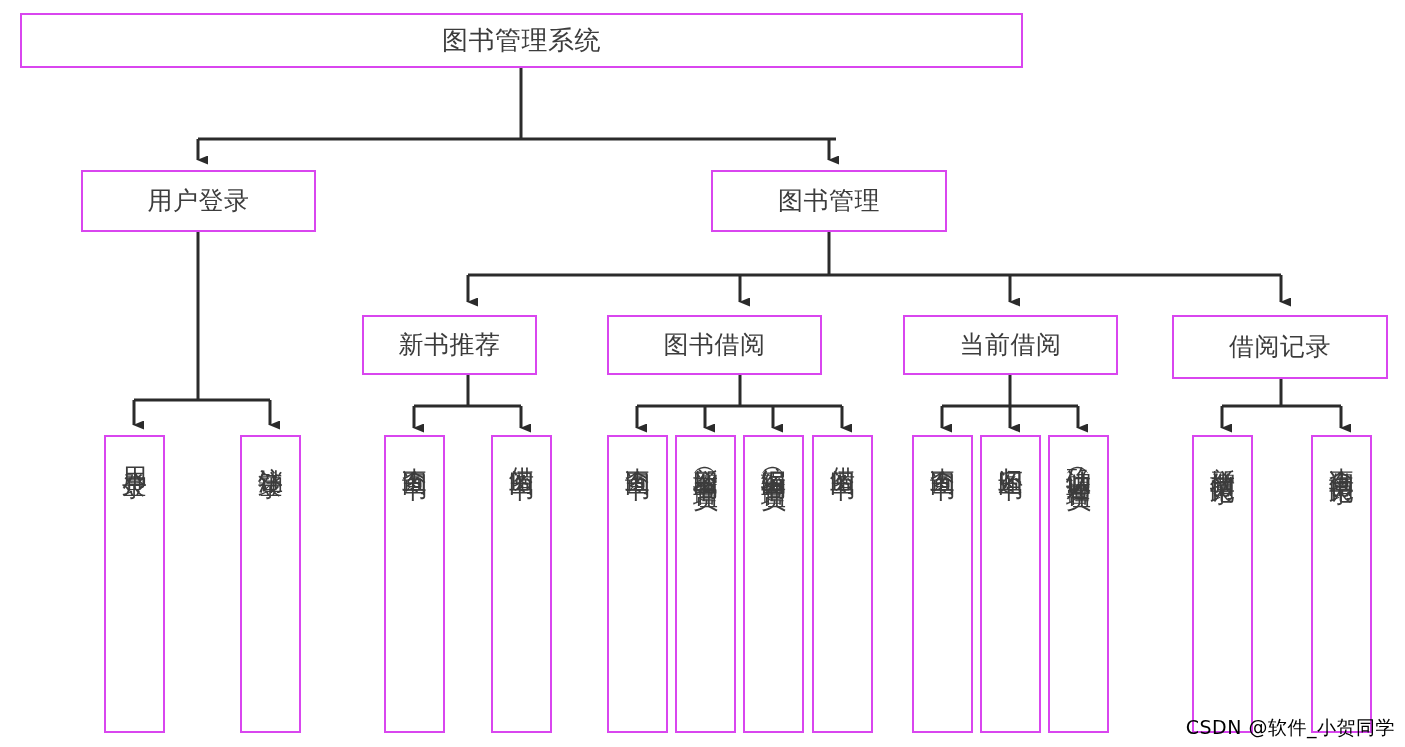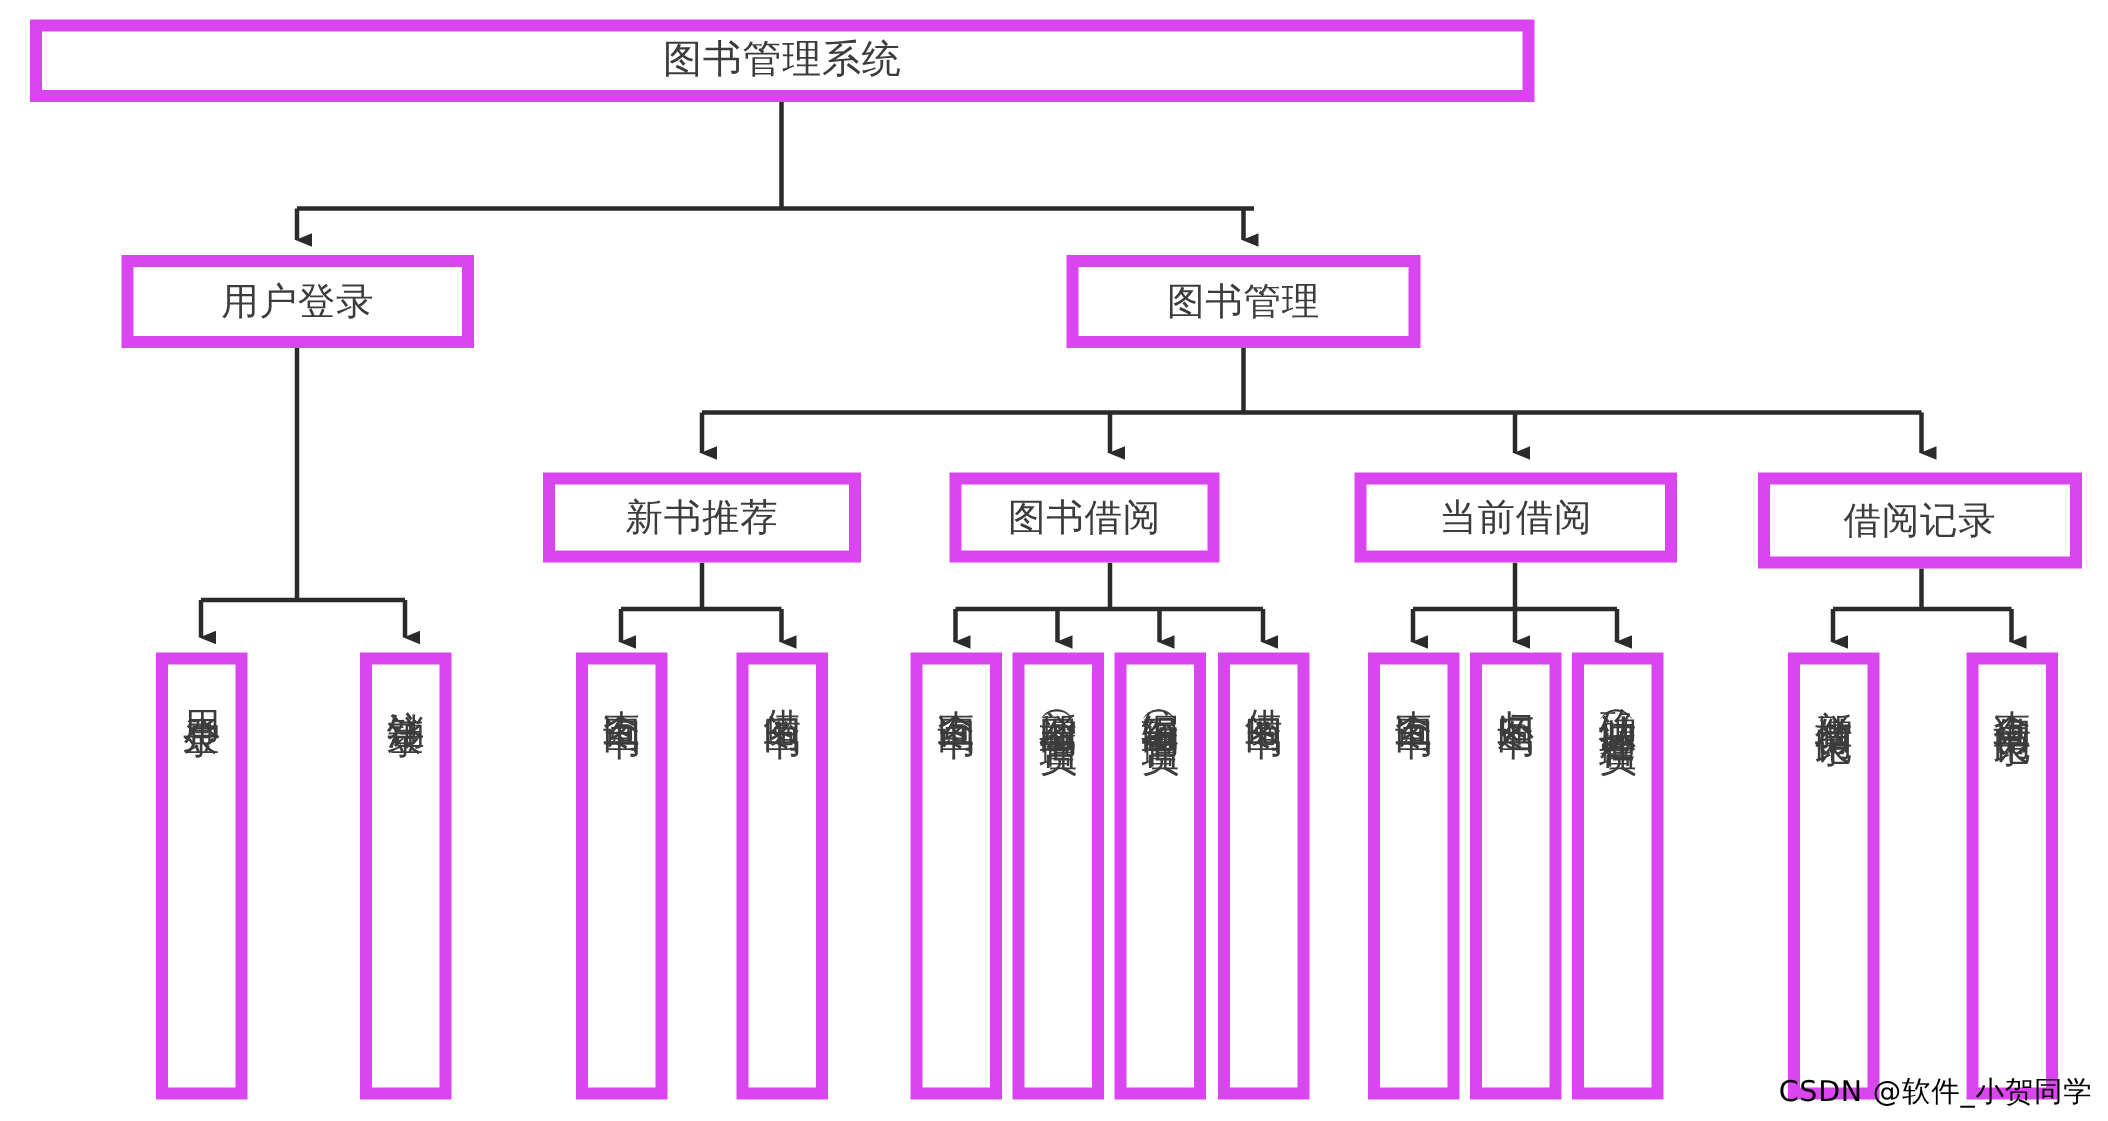--- a/index.html
+++ b/index.html
@@ -23,21 +23,21 @@
     left: 0;
     top: 0;
     width: 1405px;
     height: 747px;
   }
   
   .node {
     position: absolute;
     box-sizing: border-box;
     background: #ffffff;
-    border: 8px solid #d946ef;
+    border: 2px solid #d946ef;
     display: flex;
     align-items: center;
     justify-content: center;
     color: #3c3c3c;
   }
   .node .lbl {
     display: block;
     text-align: center;
     line-height: 1.12;
     white-space: nowrap;
@@ -134,24 +134,24 @@
     <span class="lbl">图书管理系统</span>
   </div>
 
   <div class="node h" style="left:81px; top:170px; width:235px; height:62px;">
     <span class="lbl">用户登录</span>
   </div>
   <div class="node h" style="left:711px; top:170px; width:236px; height:62px;">
     <span class="lbl">图书管理</span>
   </div>
 
-  <div class="node h" style="left:362px; top:315px; width:212px; height:60px;">
+  <div class="node h" style="left:362px; top:315px; width:175px; height:60px;">
     <span class="lbl">新书推荐</span>
   </div>
-  <div class="node h" style="left:633px; top:315px; width:180px; height:60px;">
+  <div class="node h" style="left:607px; top:315px; width:215px; height:60px;">
     <span class="lbl">图书借阅</span>
   </div>
   <div class="node h" style="left:903px; top:315px; width:215px; height:60px;">
     <span class="lbl">当前借阅</span>
   </div>
   <div class="node h" style="left:1172px; top:315px; width:216px; height:64px;">
     <span class="lbl">借阅记录</span>
   </div>
 
   <div class="node v" style="left:104px; top:435px; width:61px; height:298px;">

